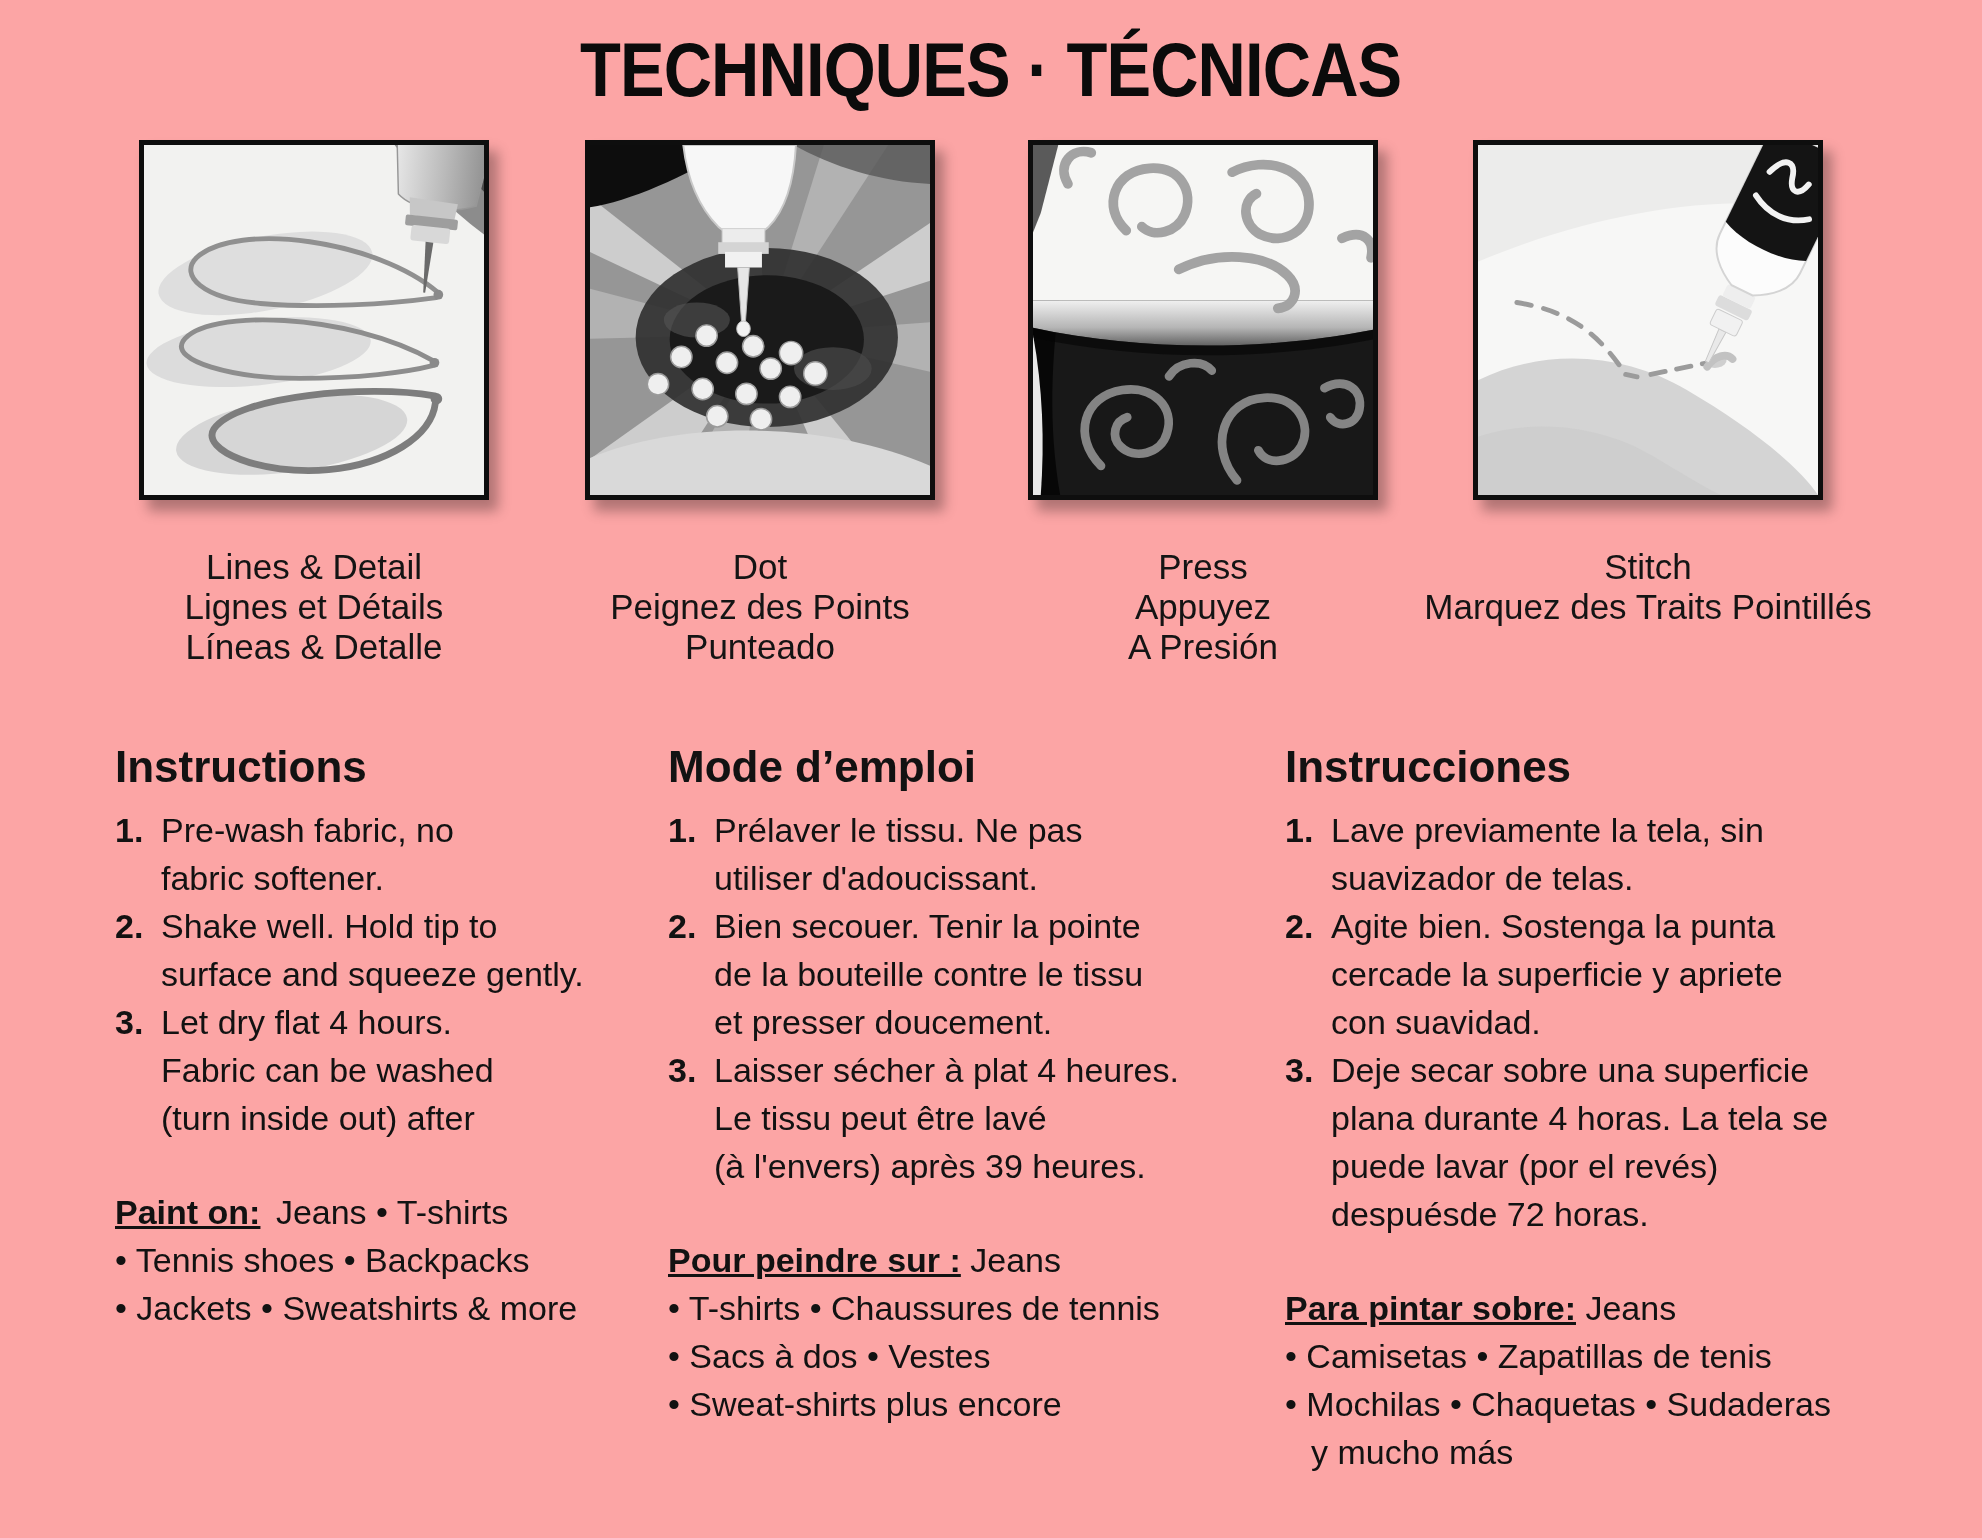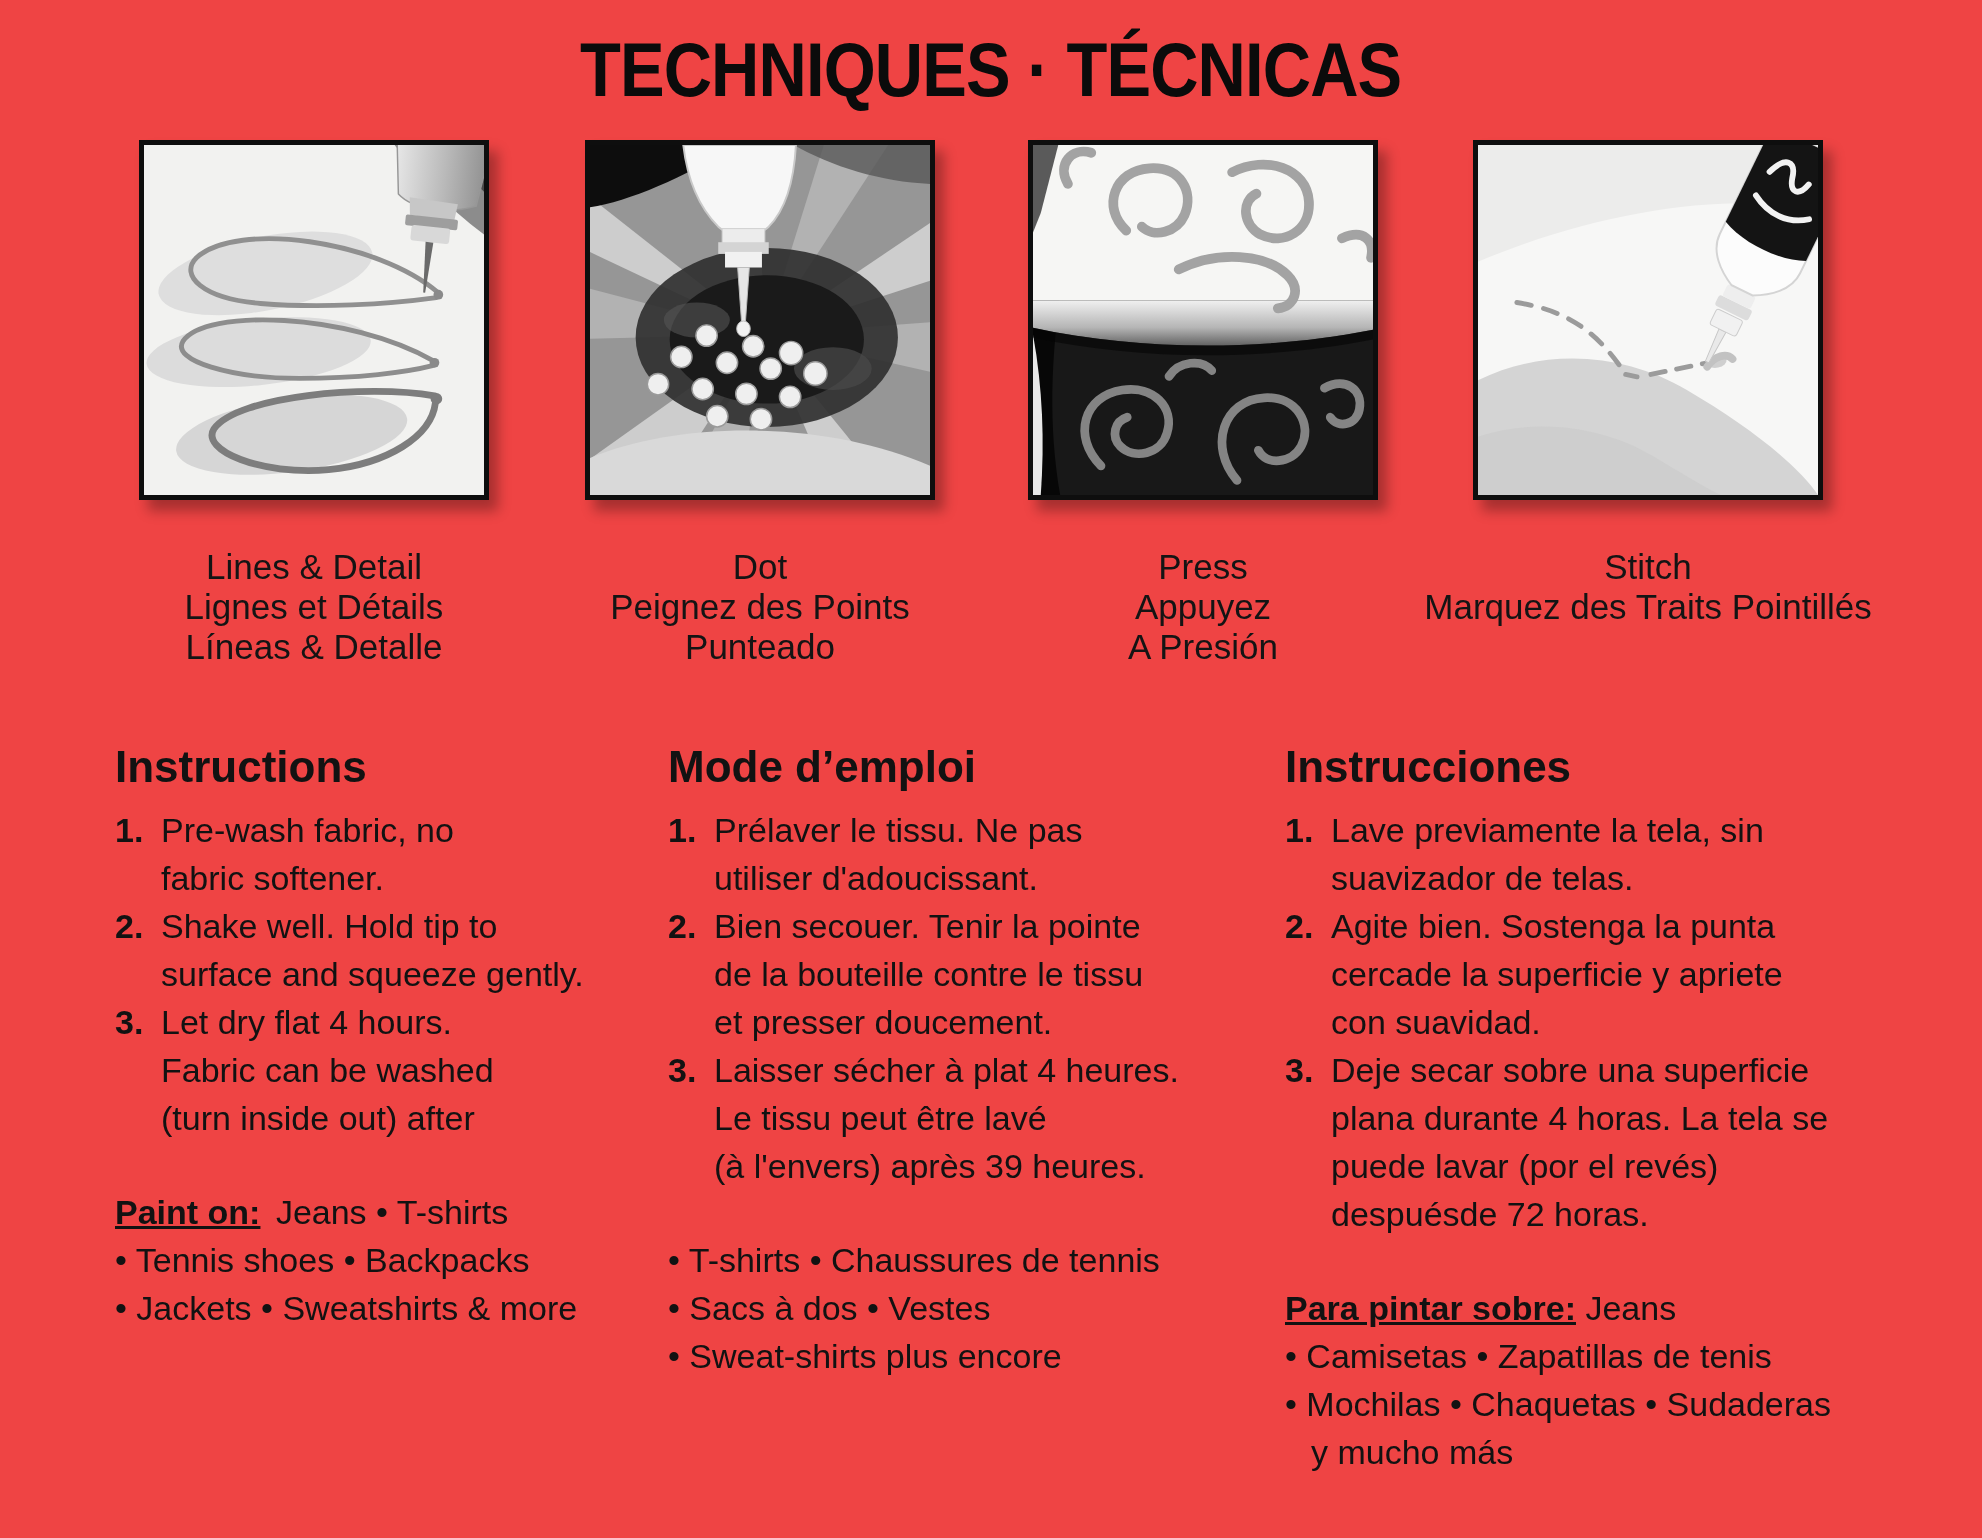--- a/index.html
+++ b/index.html
@@ -1,16 +1,16 @@
 <!DOCTYPE html>
 <html><head>
 <meta charset="utf-8">
 <style>
   html,body{margin:0;padding:0;background:#ffffff;}
-  .page{position:relative;width:1982px;height:1538px;background:#ef4444;
+  .page{position:relative;width:1982px;height:1538px;background:#fca5a5;
         font-family:"Liberation Sans","DejaVu Sans",sans-serif;color:#111;overflow:hidden;}
 
   
   .title{position:absolute;top:26px;left:0;width:100%;text-align:center;
          font-weight:700;font-size:76px;white-space:nowrap;color:#0b0b0b;}
   .title .squeeze{display:inline-block;transform:scaleX(.88);transform-origin:center;letter-spacing:-1px;}
 
   
   .photo-card{position:absolute;top:140px;width:350px;height:360px;border:5px solid #0e0e0e;
               box-sizing:border-box;background:#eceçeb;box-shadow:9px 11px 12px rgba(0,0,0,.30);}
@@ -224,20 +224,21 @@
     <h2>Mode d’emploi</h2>
     <div class="line"><span class="num">1.</span><span>Prélaver le tissu. Ne pas</span></div>
     <div class="line cont">utiliser d'adoucissant.</div>
     <div class="line"><span class="num">2.</span><span>Bien secouer. Tenir la pointe</span></div>
     <div class="line cont">de la bouteille contre le tissu</div>
     <div class="line cont">et presser doucement.</div>
     <div class="line"><span class="num">3.</span><span>Laisser sécher à plat 4 heures.</span></div>
     <div class="line cont">Le tissu peut être lavé</div>
     <div class="line cont">(à l'envers) après 39 heures.</div>
     <div class="paint">
+      <div class="line"><span class="b">Pour peindre sur :</span><span> Jeans</span></div>
       <div class="line">• T-shirts • Chaussures de tennis</div>
       <div class="line">• Sacs à dos • Vestes</div>
       <div class="line">• Sweat-shirts plus encore</div>
     </div>
   </div>
 
   <div class="col col-es">
     <h2>Instrucciones</h2>
     <div class="line"><span class="num">1.</span><span>Lave previamente la tela, sin</span></div>
     <div class="line cont">suavizador de telas.</div>

